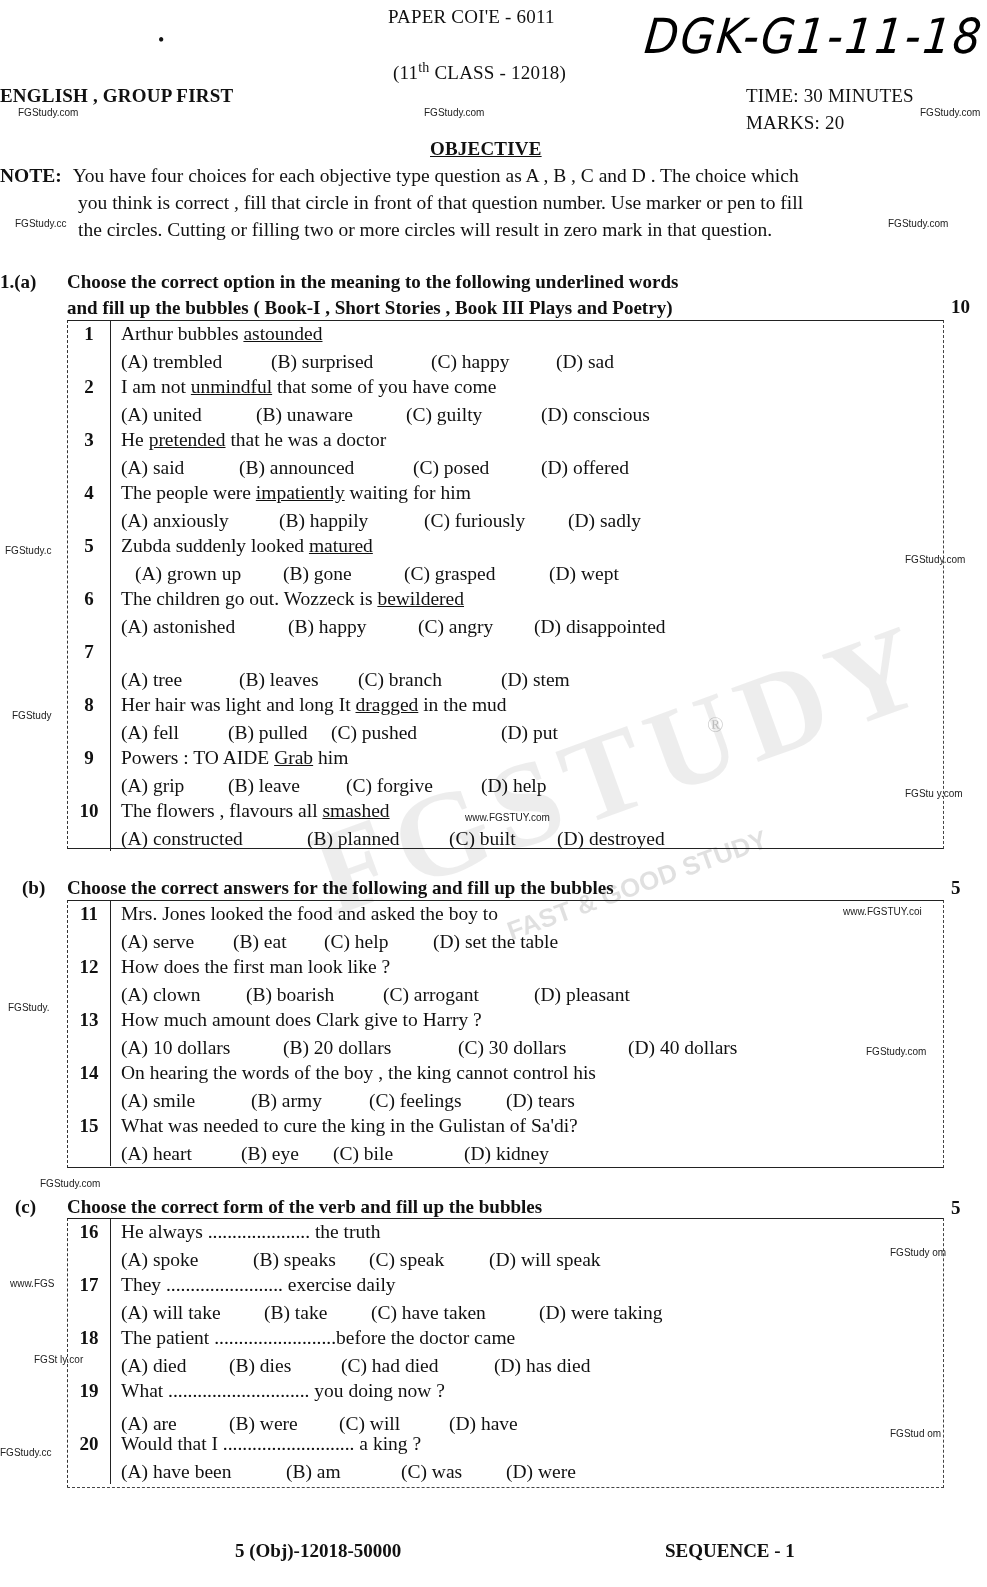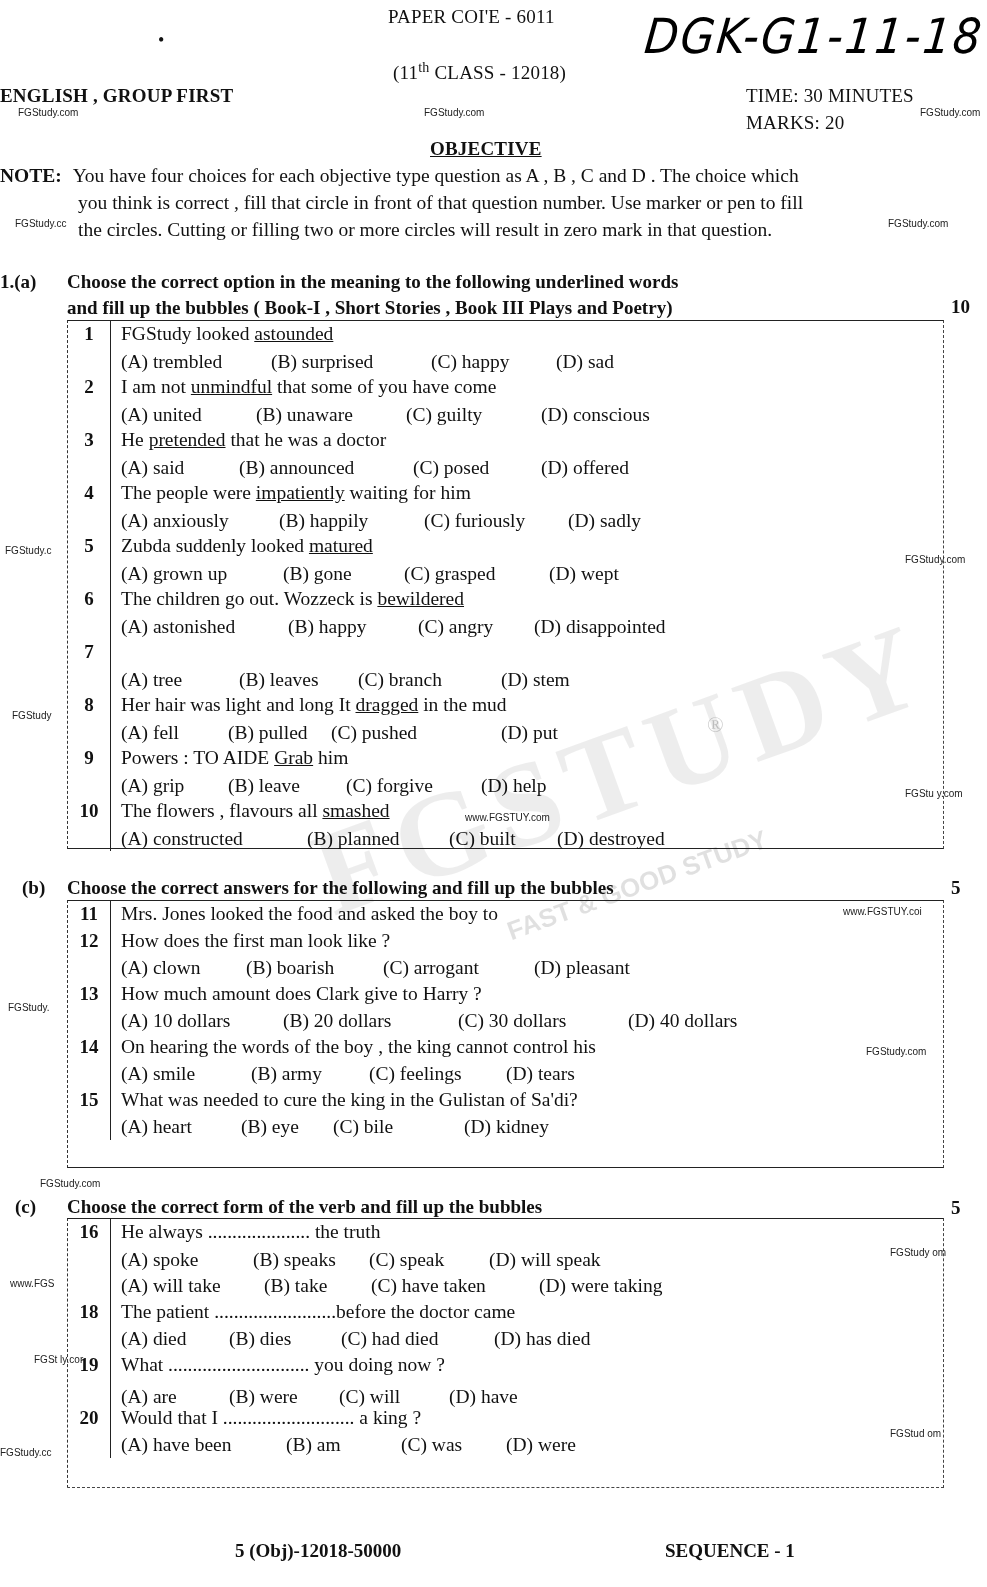--- a/index.html
+++ b/index.html
@@ -77,21 +77,21 @@
 <div class="abs q-head" style="left:0; top:269px;">1.(a)</div>
 <div class="abs q-head" style="left:67px; top:269px; white-space:nowrap;">Choose the correct option  in the meaning to the following underlined words</div>
 <div class="abs q-head" style="left:67px; top:295px; white-space:nowrap;">and fill up the bubbles   ( Book-I  , Short Stories , Book III Plays and Poetry)</div>
 <div class="abs marks" style="left:951px; top:296px;">10</div>
 
 <div class="q-table" style="left:67px; top:320px; width:875px; height:527px;">
   <div id="tbl-a">
       <div class="row">
         <div class="num">1</div>
         <div class="txt">
-          <span style="white-space:pre;">FGStudy looked </span>
+          <span style="white-space:pre;">Arthur bubbles </span>
           <span class="u">astounded</span>
           <span style="white-space:pre;"></span>
         </div>
       </div>
       <div class="row">
         <div class="num"></div>
         <div class="txt" style="position:relative; width:760px; height:100%;">
           <span class="opt" style="position:absolute; left:10px; top:3px;">(A) trembled</span>
           <span class="opt" style="position:absolute; left:160px; top:3px;">(B) surprised</span>
           <span class="opt" style="position:absolute; left:320px; top:3px;">(C) happy</span>
@@ -153,21 +153,21 @@
         <div class="num">5</div>
         <div class="txt">
           <span style="white-space:pre;">Zubda suddenly looked </span>
           <span class="u">matured</span>
           <span style="white-space:pre;"></span>
         </div>
       </div>
       <div class="row">
         <div class="num"></div>
         <div class="txt" style="position:relative; width:760px; height:100%;">
-          <span class="opt" style="position:absolute; left:10px; top:3px;text-align:center;">(A) grown up</span>
+          <span class="opt" style="position:absolute; left:24px; top:3px;text-align:center;">(A) grown up</span>
           <span class="opt" style="position:absolute; left:172px; top:3px;">(B) gone</span>
           <span class="opt" style="position:absolute; left:293px; top:3px;">(C) grasped</span>
           <span class="opt" style="position:absolute; left:438px; top:3px;">(D) wept</span>
         </div>
       </div>
       <div class="row">
         <div class="num">6</div>
         <div class="txt">
           <span style="white-space:pre;">The children go out. Wozzeck is </span>
           <span class="u">bewildered</span>
@@ -260,20 +260,29 @@
 <div class="abs marks" style="left:951px; top:877px;">5</div>
 
 <div class="q-table" style="left:67px; top:900px; width:875px; height:266px;">
   <div id="tbl-b">
       <div class="row">
         <div class="num">11</div>
         <div class="txt">
           <span style="white-space:pre;">Mrs. Jones looked the food and asked the boy to</span>
           <span class="u"></span>
           <span style="white-space:pre;"></span>
+        </div>
+      </div>
+      <div class="row">
+        <div class="num"></div>
+        <div class="txt" style="position:relative; width:760px; height:100%;">
+          <span class="opt" style="position:absolute; left:10px; top:3px;">(A) serve</span>
+          <span class="opt" style="position:absolute; left:122px; top:3px;">(B) eat</span>
+          <span class="opt" style="position:absolute; left:213px; top:3px;">(C)  help</span>
+          <span class="opt" style="position:absolute; left:322px; top:3px;">(D) set the table</span>
         </div>
       </div>
       <div class="row">
         <div class="num">12</div>
         <div class="txt">
           <span style="white-space:pre;">How does the first man look like ?</span>
           <span class="u"></span>
           <span style="white-space:pre;"></span>
         </div>
       </div>
@@ -358,20 +367,28 @@
           <span style="white-space:pre;"></span>
         </div>
       </div>
       <div class="row">
         <div class="num"></div>
         <div class="txt" style="position:relative; width:760px; height:100%;">
           <span class="opt" style="position:absolute; left:10px; top:3px;">(A) spoke</span>
           <span class="opt" style="position:absolute; left:142px; top:3px;">(B) speaks</span>
           <span class="opt" style="position:absolute; left:258px; top:3px;">(C) speak</span>
           <span class="opt" style="position:absolute; left:378px; top:3px;">(D) will speak</span>
+        </div>
+      </div>
+      <div class="row">
+        <div class="num">17</div>
+        <div class="txt">
+          <span style="white-space:pre;">They ........................ exercise daily</span>
+          <span class="u"></span>
+          <span style="white-space:pre;"></span>
         </div>
       </div>
       <div class="row">
         <div class="num"></div>
         <div class="txt" style="position:relative; width:760px; height:100%;">
           <span class="opt" style="position:absolute; left:10px; top:3px;">(A) will take</span>
           <span class="opt" style="position:absolute; left:153px; top:3px;">(B) take</span>
           <span class="opt" style="position:absolute; left:260px; top:3px;">(C) have taken</span>
           <span class="opt" style="position:absolute; left:428px; top:3px;">(D) were taking</span>
         </div>

